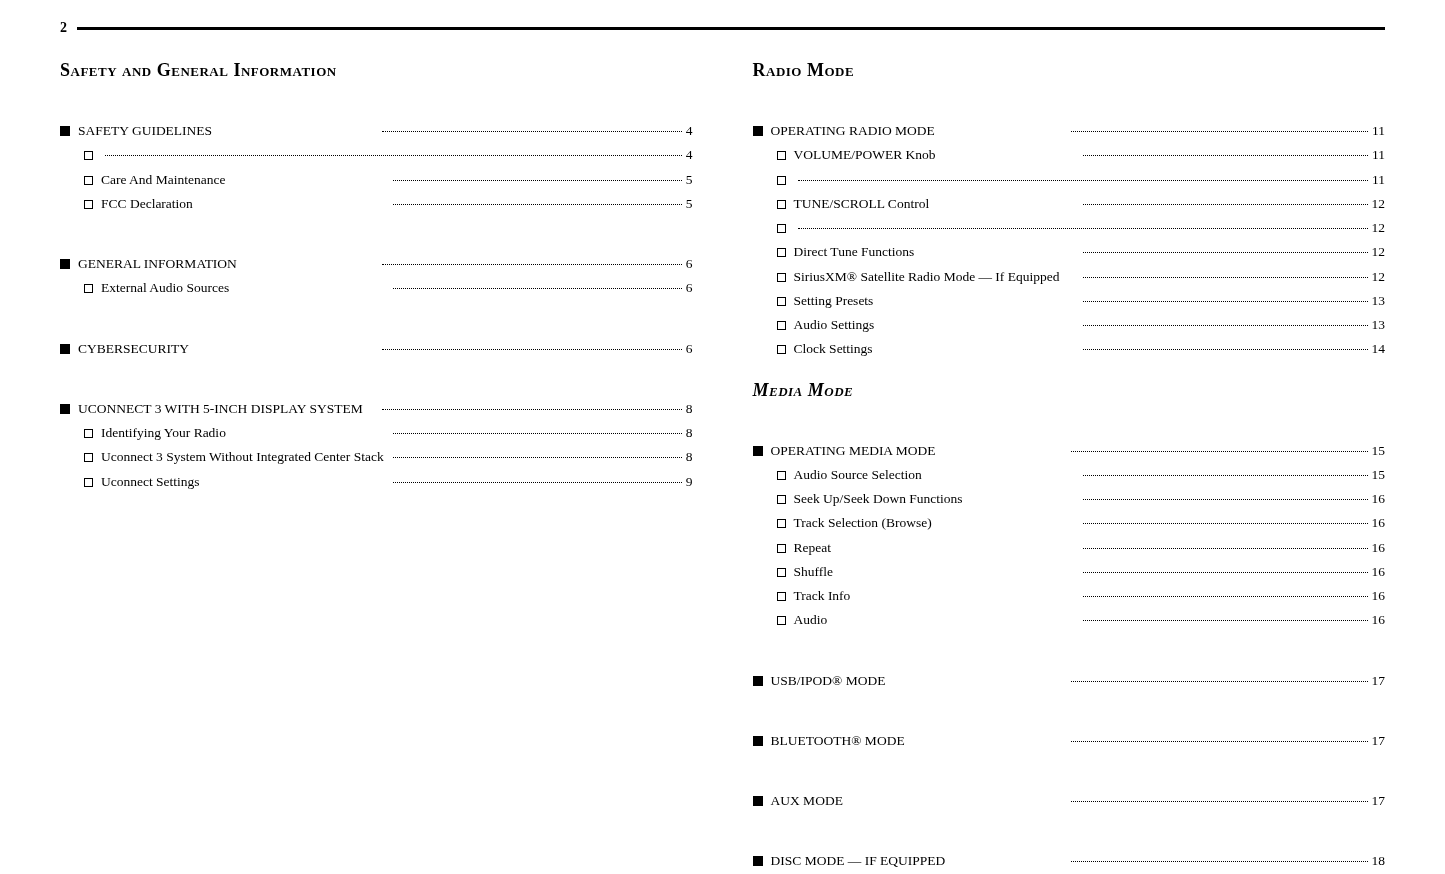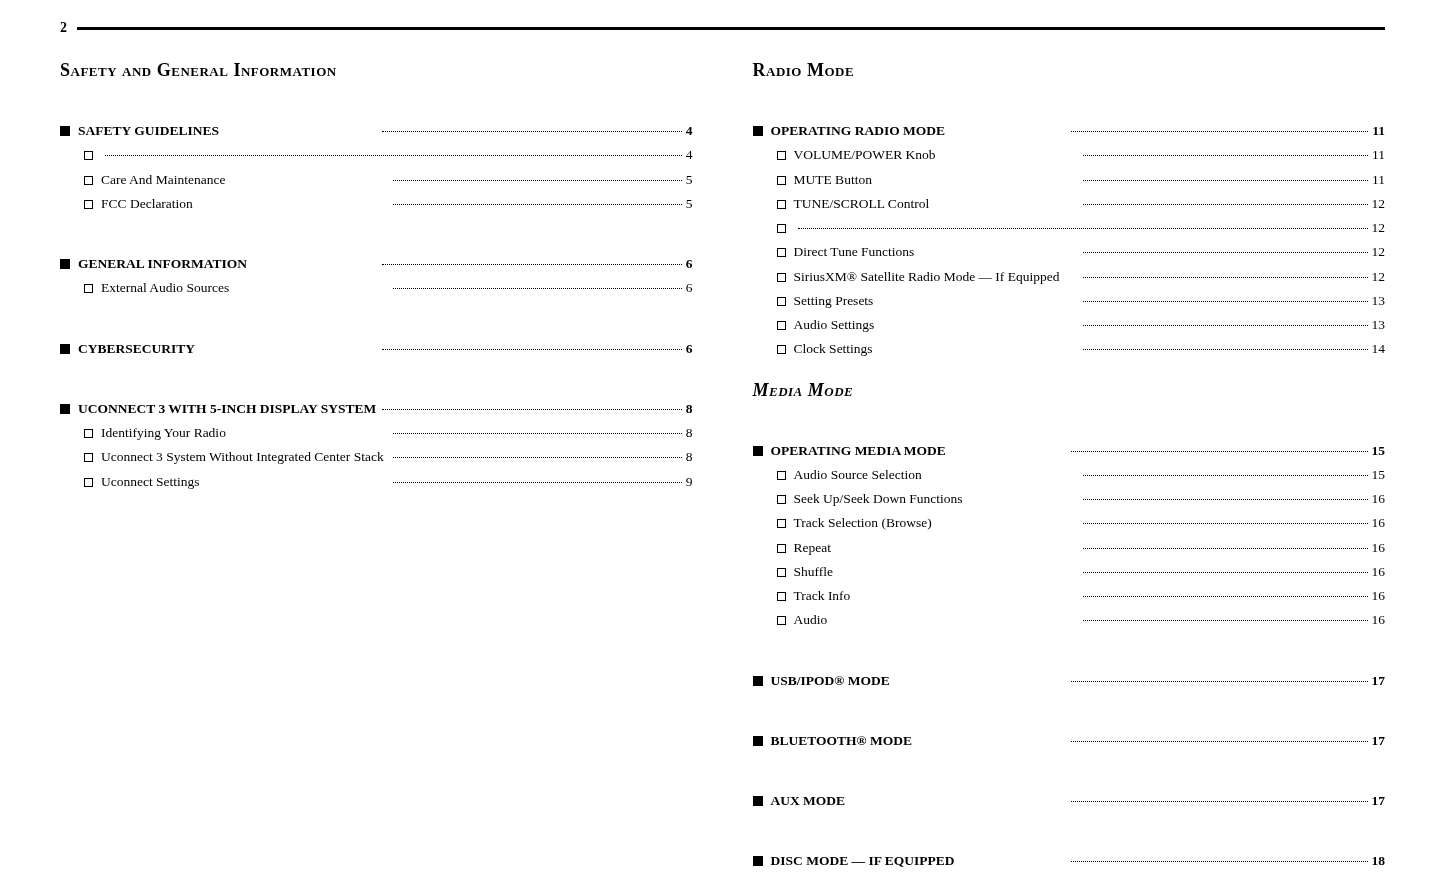--- a/index.html
+++ b/index.html
@@ -64,21 +64,21 @@
     }
 
     .toc-item {
       display: flex;
       align-items: baseline;
       margin-bottom: 4px;
       line-height: 1.5;
     }
 
     .toc-item.level1 {
-      font-weight: bold;
+      font-weight: normal;
       font-variant: small-caps;
       font-size: 13.5px;
       margin-top: 40px;
     }
 
     .toc-item.level2 {
       padding-left: 24px;
       font-weight: normal;
       font-size: 13.5px;
     }
@@ -236,21 +236,20 @@
           <span class="toc-page">11</span>
         </li>
         <li class="toc-item level2">
           <span class="bullet-square-outline"></span>
           <span class="toc-label">VOLUME/POWER Knob</span>
           <span class="dots"></span>
           <span class="toc-page">11</span>
         </li>
         <li class="toc-item level2">
           <span class="bullet-square-outline"></span>
-          <span class="toc-label">MUTE Button</span>
           <span class="dots"></span>
           <span class="toc-page">11</span>
         </li>
         <li class="toc-item level2">
           <span class="bullet-square-outline"></span>
           <span class="toc-label">TUNE/SCROLL Control</span>
           <span class="dots"></span>
           <span class="toc-page">12</span>
         </li>
         <li class="toc-item level2">

